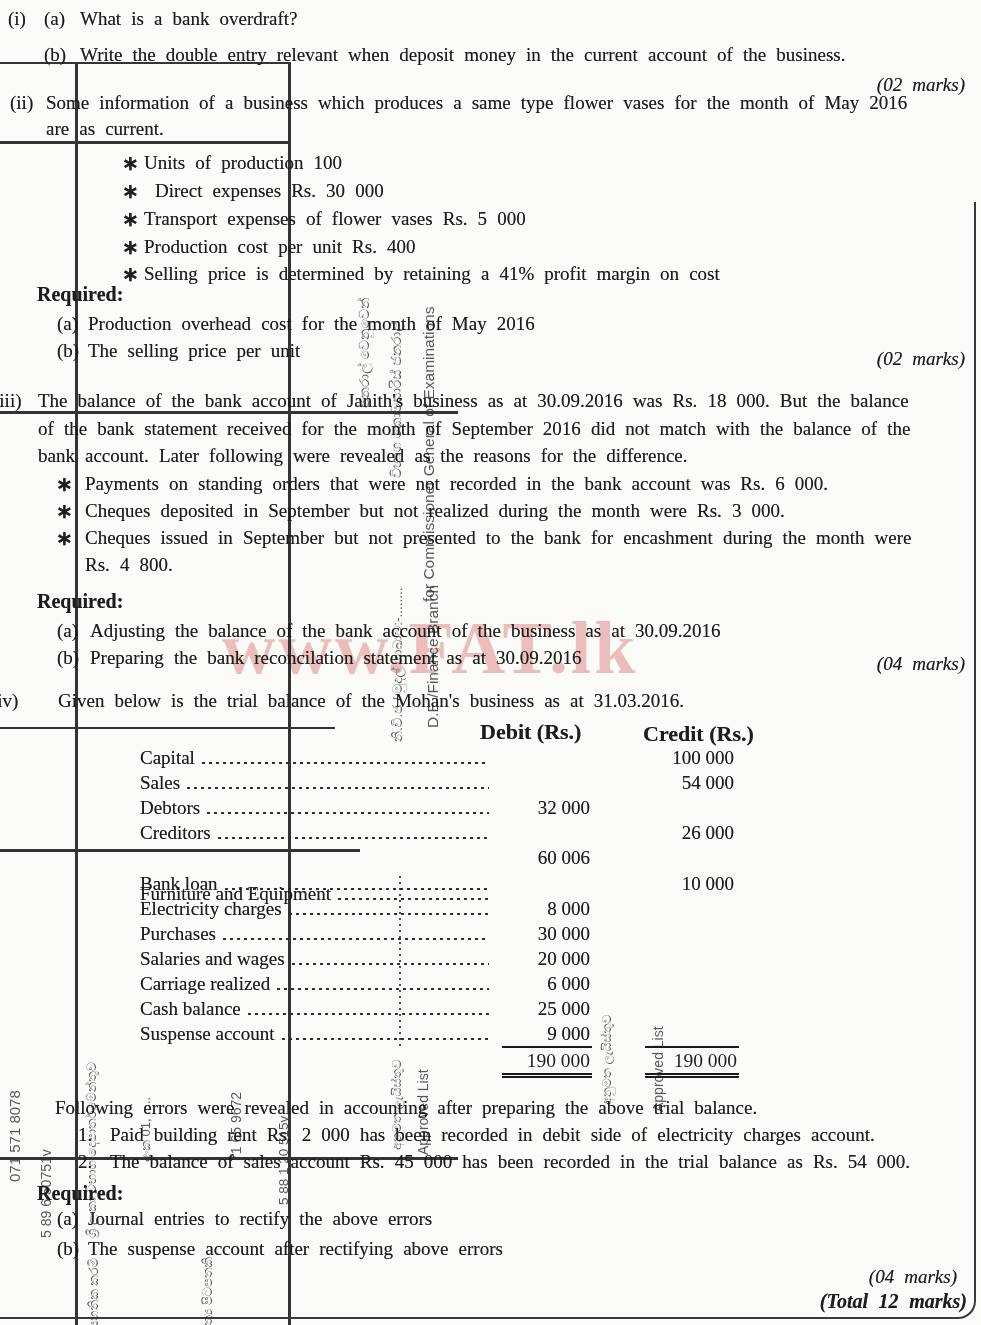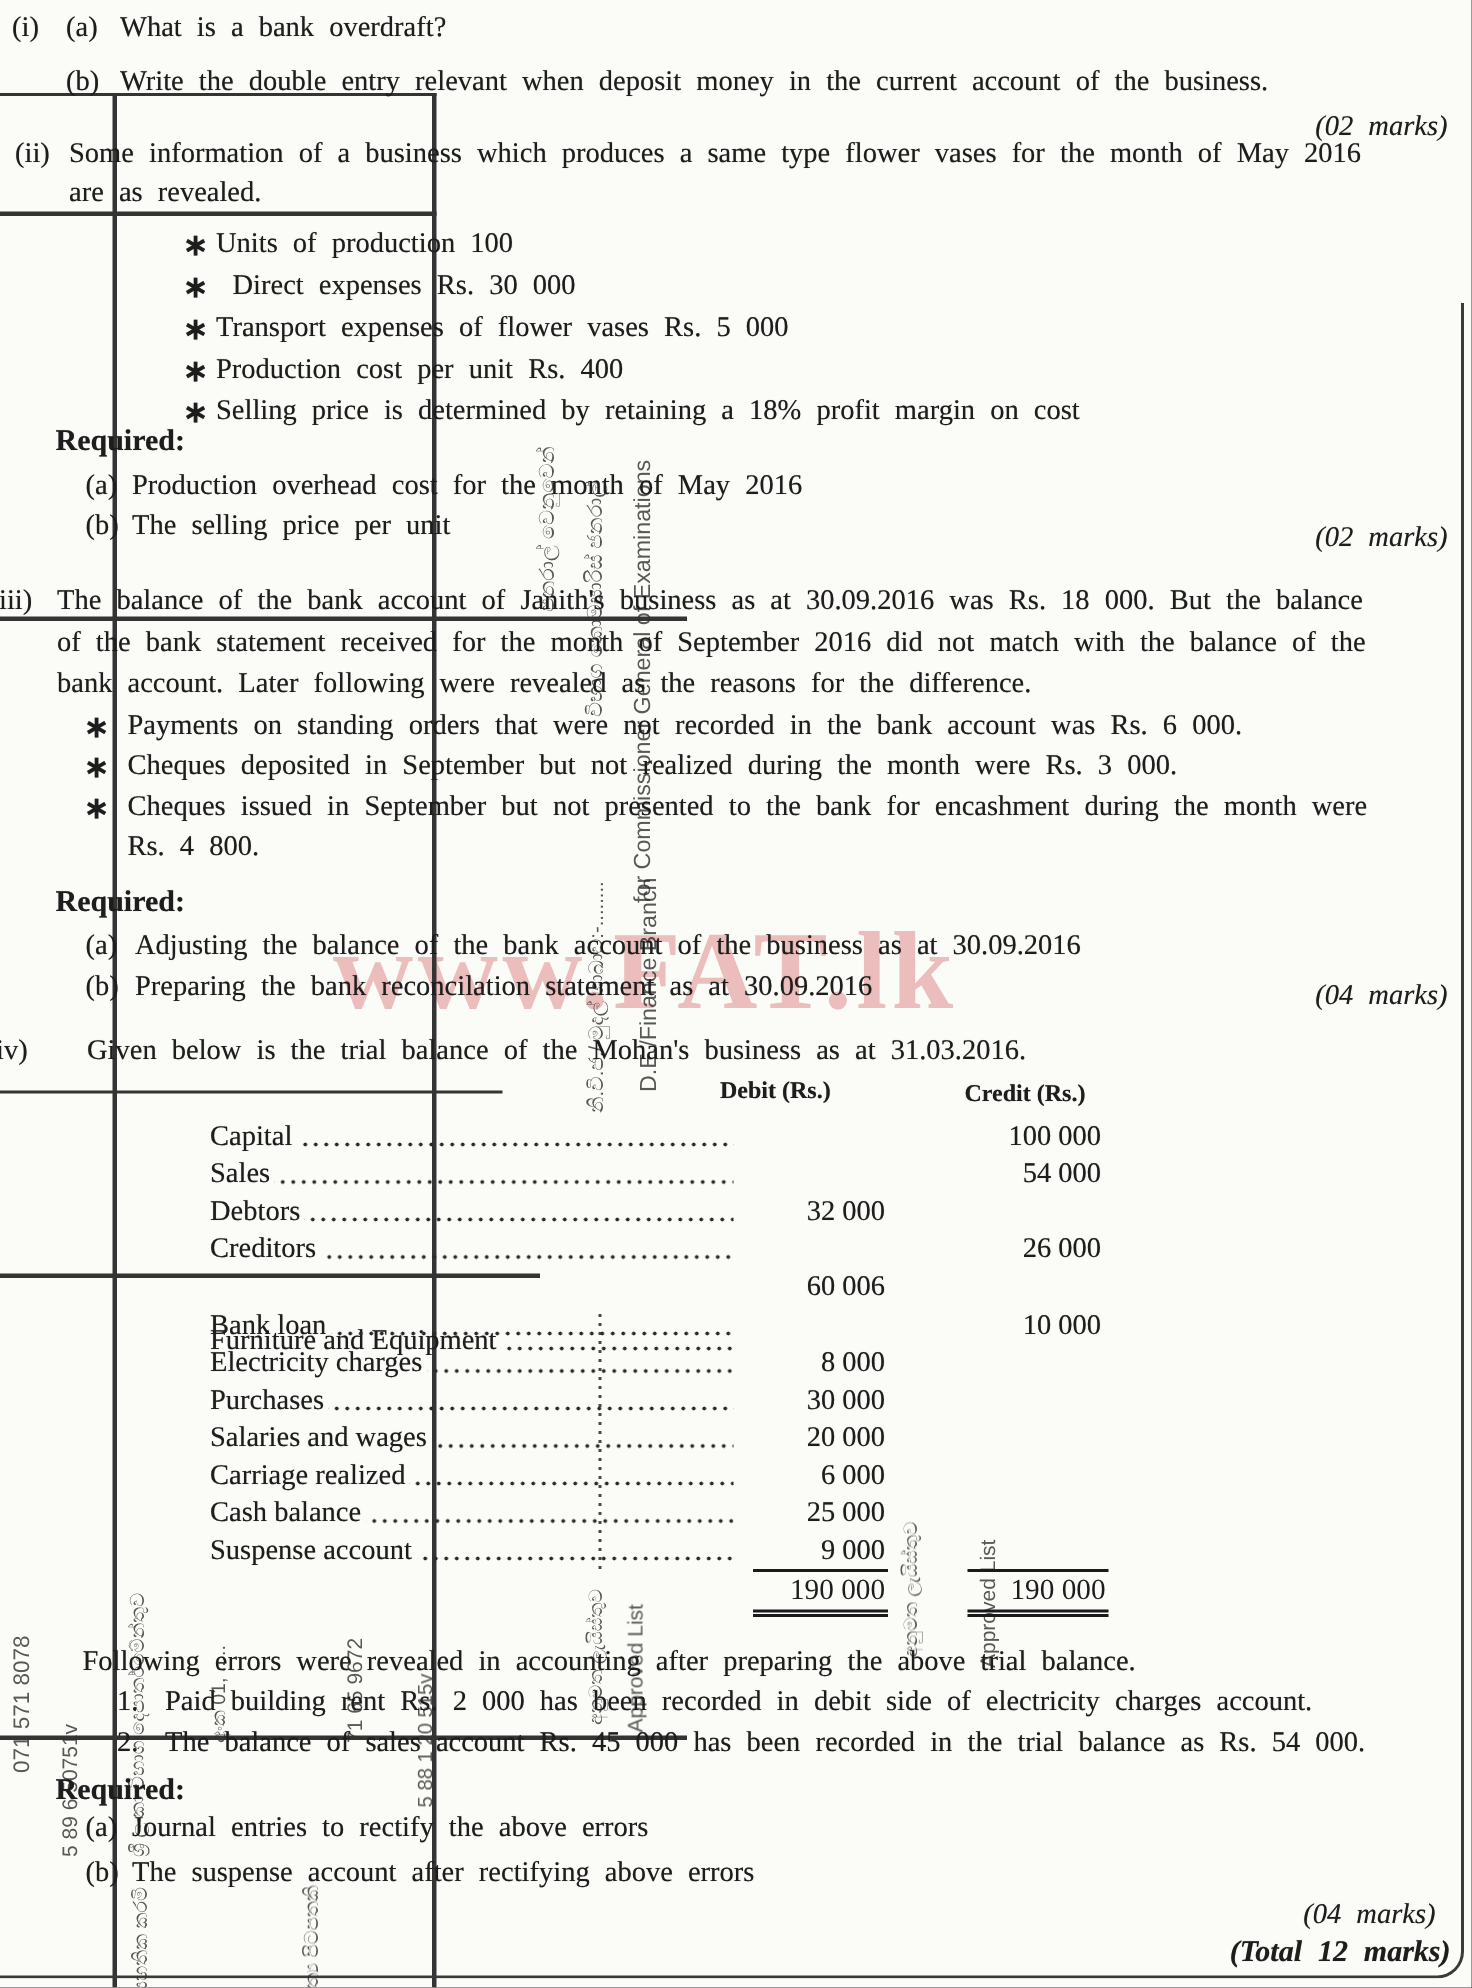--- a/index.html
+++ b/index.html
@@ -17,21 +17,21 @@
   .dotv{position:absolute;width:2px;z-index:1;
     background:repeating-linear-gradient(to bottom,#4a4a4a 0 2px,transparent 2px 6px)}
   .tr{position:absolute;left:140px;width:352px;display:flex;font-size:19px;z-index:2;text-shadow:0 0 .5px rgba(20,20,20,.55)}
   .tr .nm{white-space:nowrap}
   .leader{flex:1;margin:0 3px;
     background-image:radial-gradient(circle,#2a2a2a 1.1px,transparent 1.5px);
     background-size:7px 6px;background-repeat:repeat-x;background-position:2px 13px}
   .amt{position:absolute;width:92px;text-align:right;font-size:19px;z-index:2;text-shadow:0 0 .5px rgba(20,20,20,.55)}
   .tot{position:absolute;text-align:right;font-size:19.5px;z-index:2;
     border-top:2px solid #1a1a1a;border-bottom:5px double #1a1a1a;padding:2px 2px 1px 0}
-  .hdr{position:absolute;font-weight:bold;font-size:16px;z-index:2;text-shadow:0 0 .5px rgba(20,20,20,.55)}
+  .hdr{position:absolute;font-weight:bold;font-size:22px;z-index:2;text-shadow:0 0 .5px rgba(20,20,20,.55)}
   .st{position:absolute;transform-origin:0 0;transform:rotate(-90deg);white-space:nowrap;
     font-family:"Liberation Sans",sans-serif;color:#30302f;opacity:.8;filter:blur(.3px);z-index:1}
   .wm{position:absolute;left:222px;top:606px;z-index:0;
     font-family:Liberation Serif, serif;font-weight:bold;font-size:74px;
     letter-spacing:3px;color:rgba(222,138,138,.55)}
   .pgborder{position:absolute;top:202px;left:-6px;width:980px;height:1115px;z-index:1;
     border-right:2.5px solid #3a3a3a;border-bottom:2.5px solid #3a3a3a;border-radius:0 0 18px 0}
 </style>
 </head>
 <body>
@@ -51,32 +51,32 @@
 
 <span class="l" style="left:8px;top:8px">(i)</span>
 <span class="l" style="left:44px;top:8px">(a)</span>
 <span class="l" style="left:80px;top:8px">What is a bank overdraft?</span>
 <span class="l" style="left:44px;top:44px">(b)</span>
 <span class="l" style="left:80px;top:44px">Write the double entry relevant when deposit money in the current account of the business.</span>
 <span class="l it r" style="right:16px;top:74px">(02 marks)</span>
 
 <span class="l" style="left:10px;top:92px">(ii)</span>
 <span class="l" style="left:46px;top:92px">Some information of a business which produces a same type flower vases for the month of May 2016</span>
-<span class="l" style="left:46px;top:118px">are as revealed.</span>
+<span class="l" style="left:46px;top:118px">are as current.</span>
 
 <span class="l ast" style="left:122px;top:151px">∗</span>
 <span class="l" style="left:144px;top:152px">Units of production 100</span>
 <span class="l ast" style="left:122px;top:179px">∗</span>
 <span class="l" style="left:155px;top:180px">Direct expenses Rs. 30 000</span>
 <span class="l ast" style="left:122px;top:207px">∗</span>
 <span class="l" style="left:144px;top:208px">Transport expenses of flower vases Rs. 5 000</span>
 <span class="l ast" style="left:122px;top:235px">∗</span>
 <span class="l" style="left:144px;top:236px">Production cost per unit Rs. 400</span>
 <span class="l ast" style="left:122px;top:262px">∗</span>
-<span class="l" style="left:144px;top:263px">Selling price is determined by retaining a 18% profit margin on cost</span>
+<span class="l" style="left:144px;top:263px">Selling price is determined by retaining a 41% profit margin on cost</span>
 
 <span class="l b" style="left:37px;top:283px">Required:</span>
 <span class="l" style="left:57px;top:313px">(a)</span>
 <span class="l" style="left:88px;top:313px">Production overhead cost for the month of May 2016</span>
 <span class="l" style="left:57px;top:340px">(b)</span>
 <span class="l" style="left:88px;top:340px">The selling price per unit</span>
 <span class="l it r" style="right:16px;top:348px">(02 marks)</span>
 
 <span class="l" style="left:-7px;top:390px">(iii)</span>
 <span class="l" style="left:38px;top:390px">The balance of the bank account of Janith's business as at 30.09.2016 was Rs. 18 000. But the balance</span>

